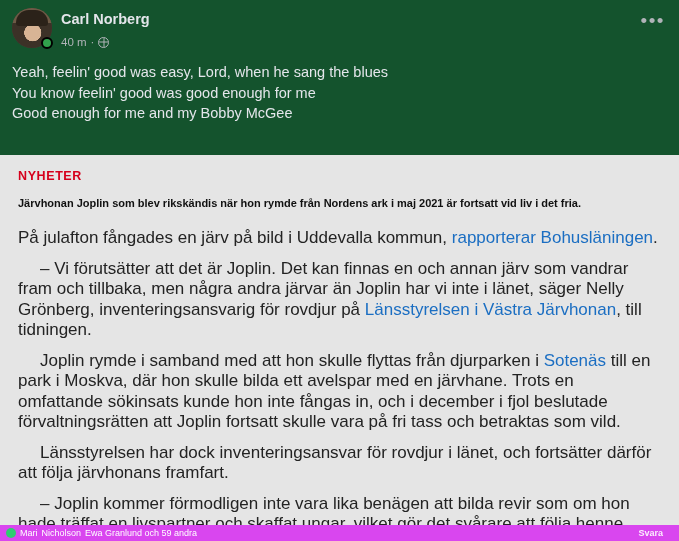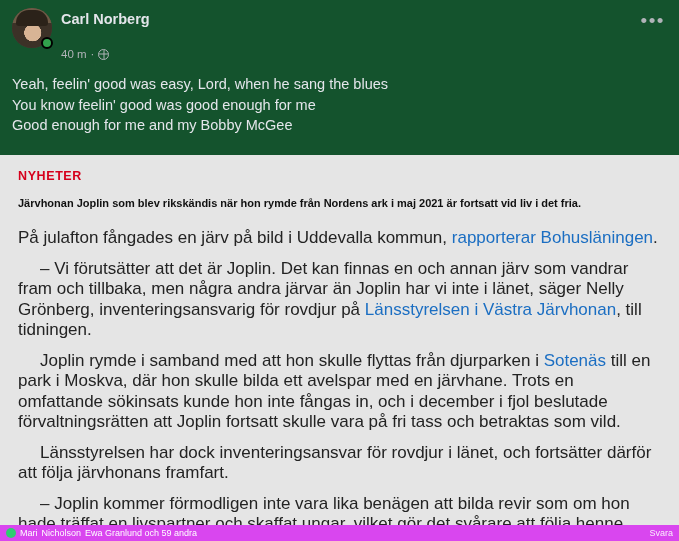--- a/index.html
+++ b/index.html
@@ -83,21 +83,21 @@
   .author {
     font-size: 14.5px;
     font-weight: bold;
     color: #e4e6eb;
     line-height: 18px;
   }
   .meta {
     font-size: 11.5px;
     color: #b0b3b8;
     line-height: 16px;
-    margin-top: 18px;
+    margin-top: 6px;
     display: flex;
     align-items: center;
     gap: 4px;
   }
   .meta .globe {
     display: inline-block;
     width: 11px;
     height: 11px;
     border-radius: 50%;
     border: 1px solid #b0b3b8;
@@ -203,22 +203,23 @@
   }
   .tb-badge {
     width: 10px;
     height: 10px;
     border-radius: 50%;
     background: #2ecc71;
     flex: 0 0 10px;
   }
   .tb-right {
     margin-left: auto;
-    padding-right: 6px;
+    padding-right: 16px;
     opacity: 0.9;
+    font-weight: bold;
   }
 </style>
 </head>
 <body>
 
 <div class="screen">
 
   <div class="post">
     <div class="post-head">
       <div class="avatar-wrap">

